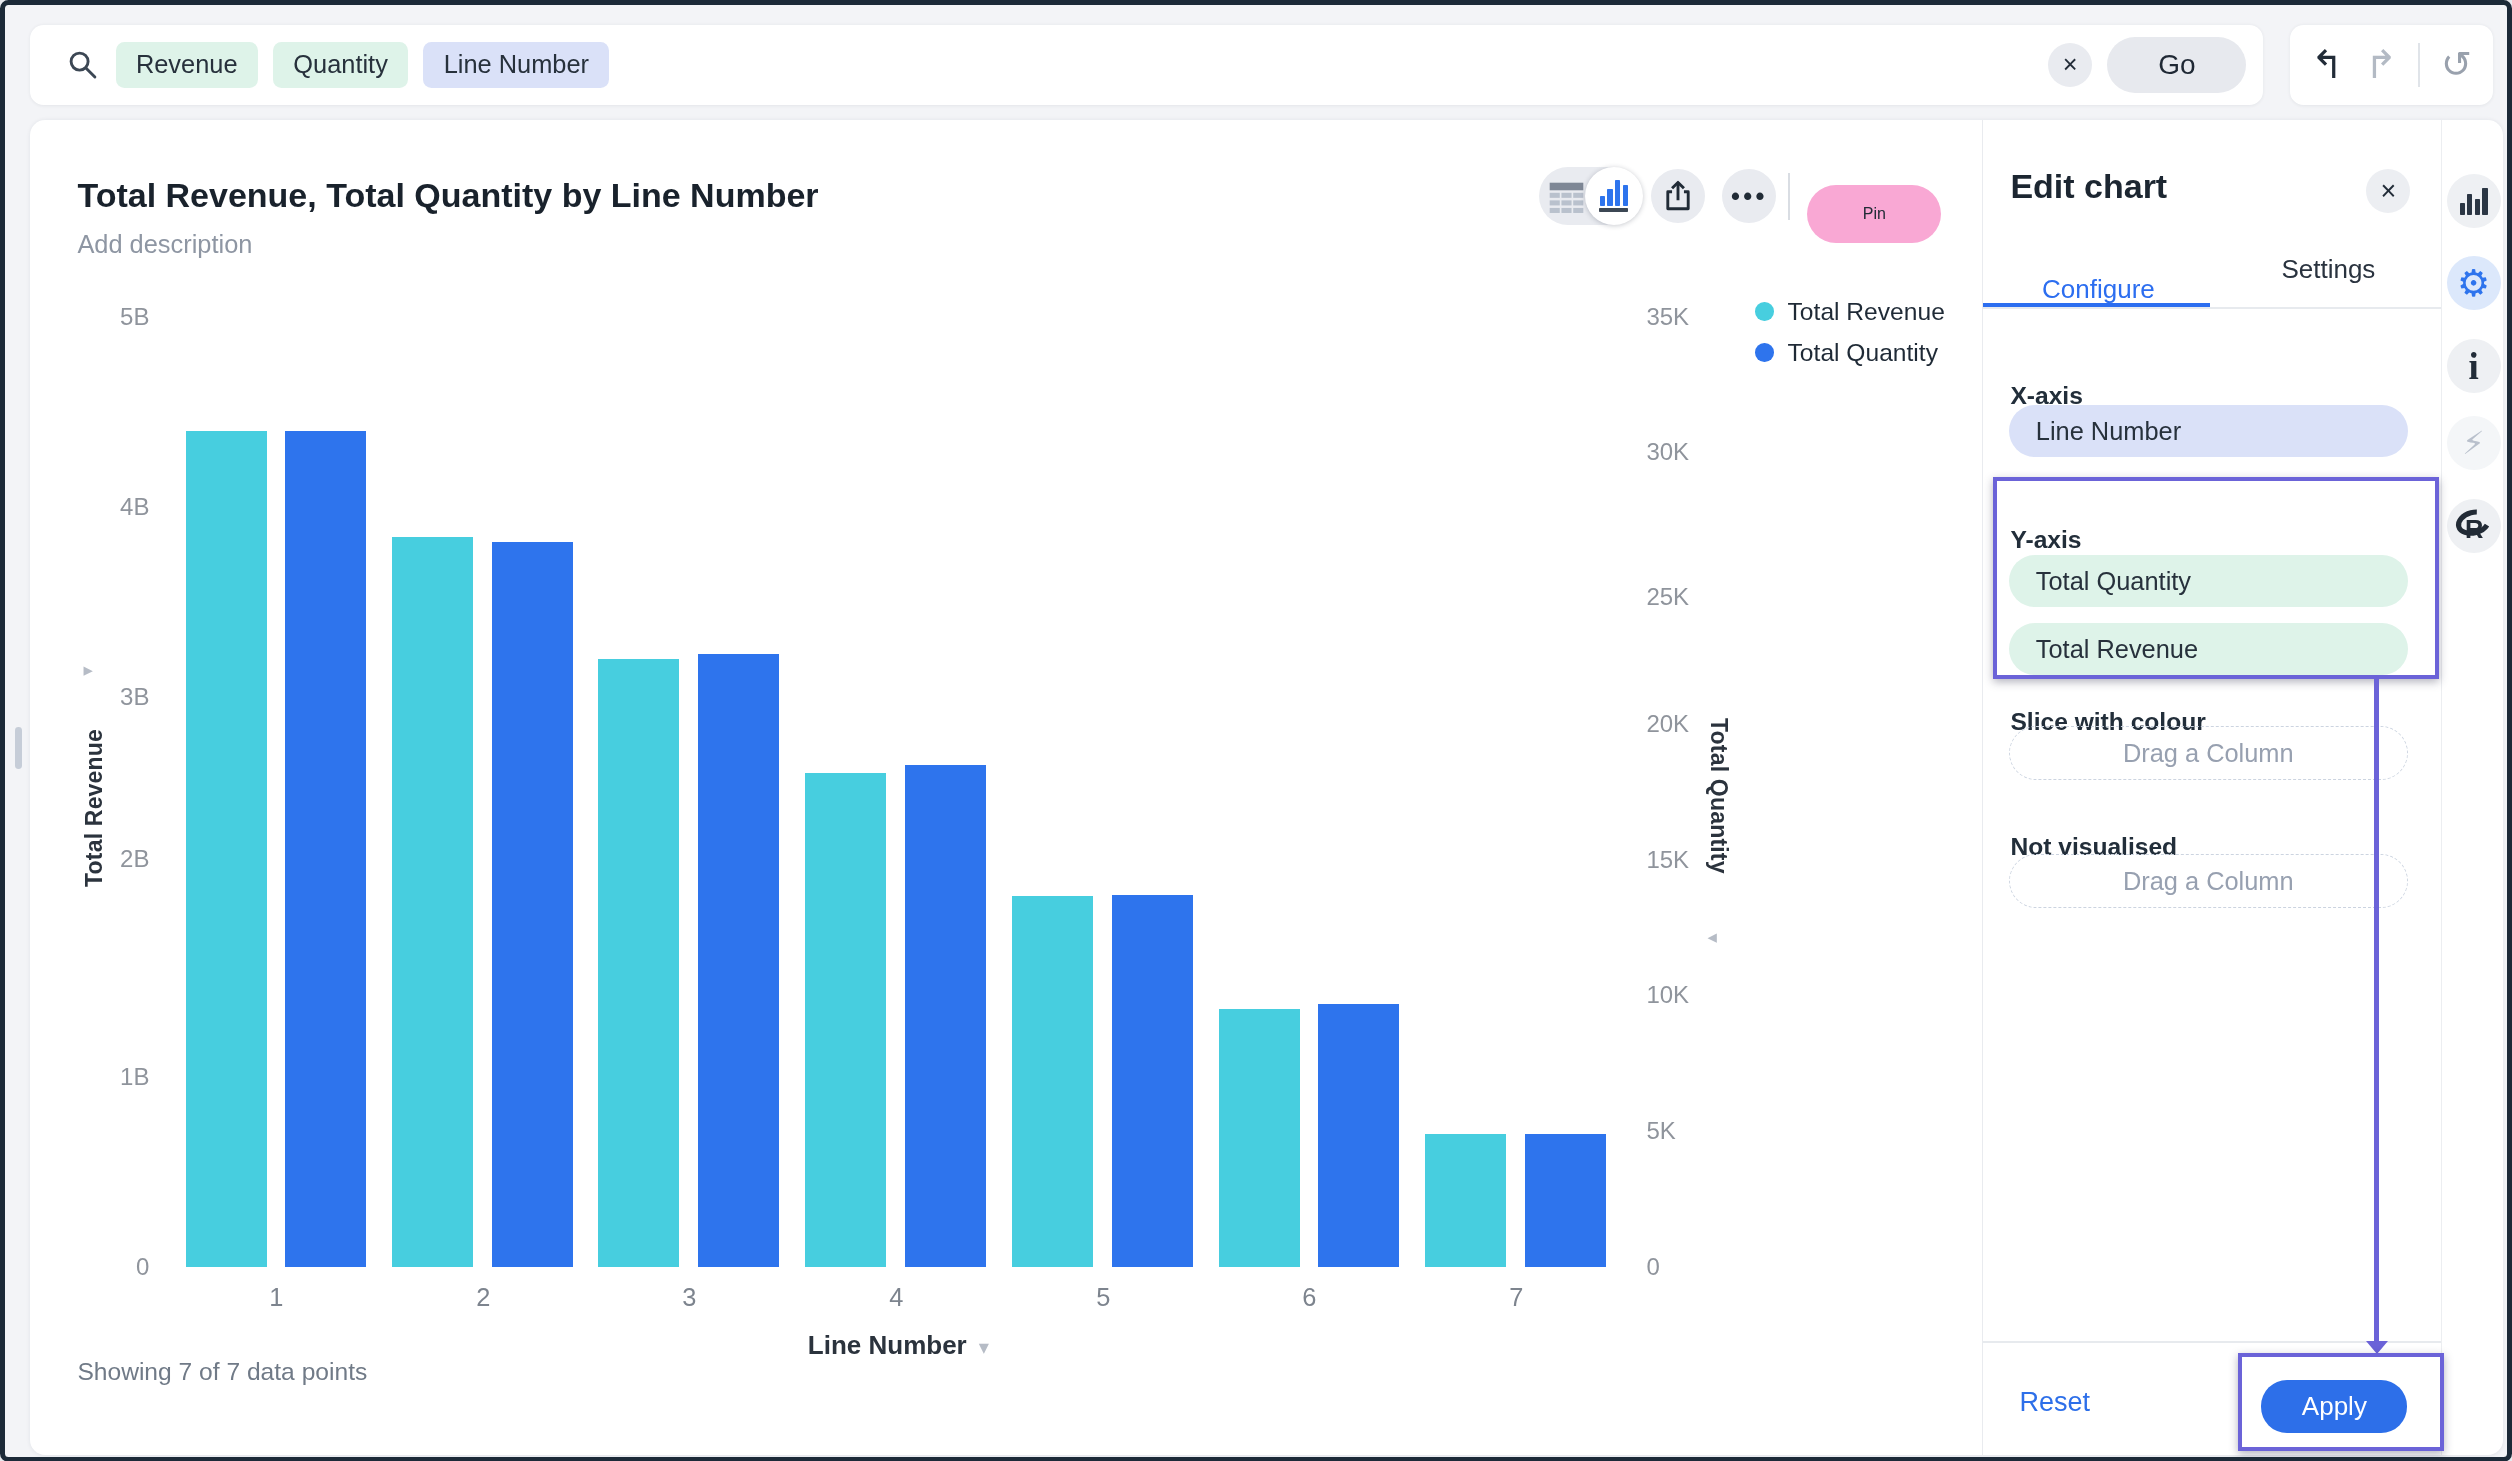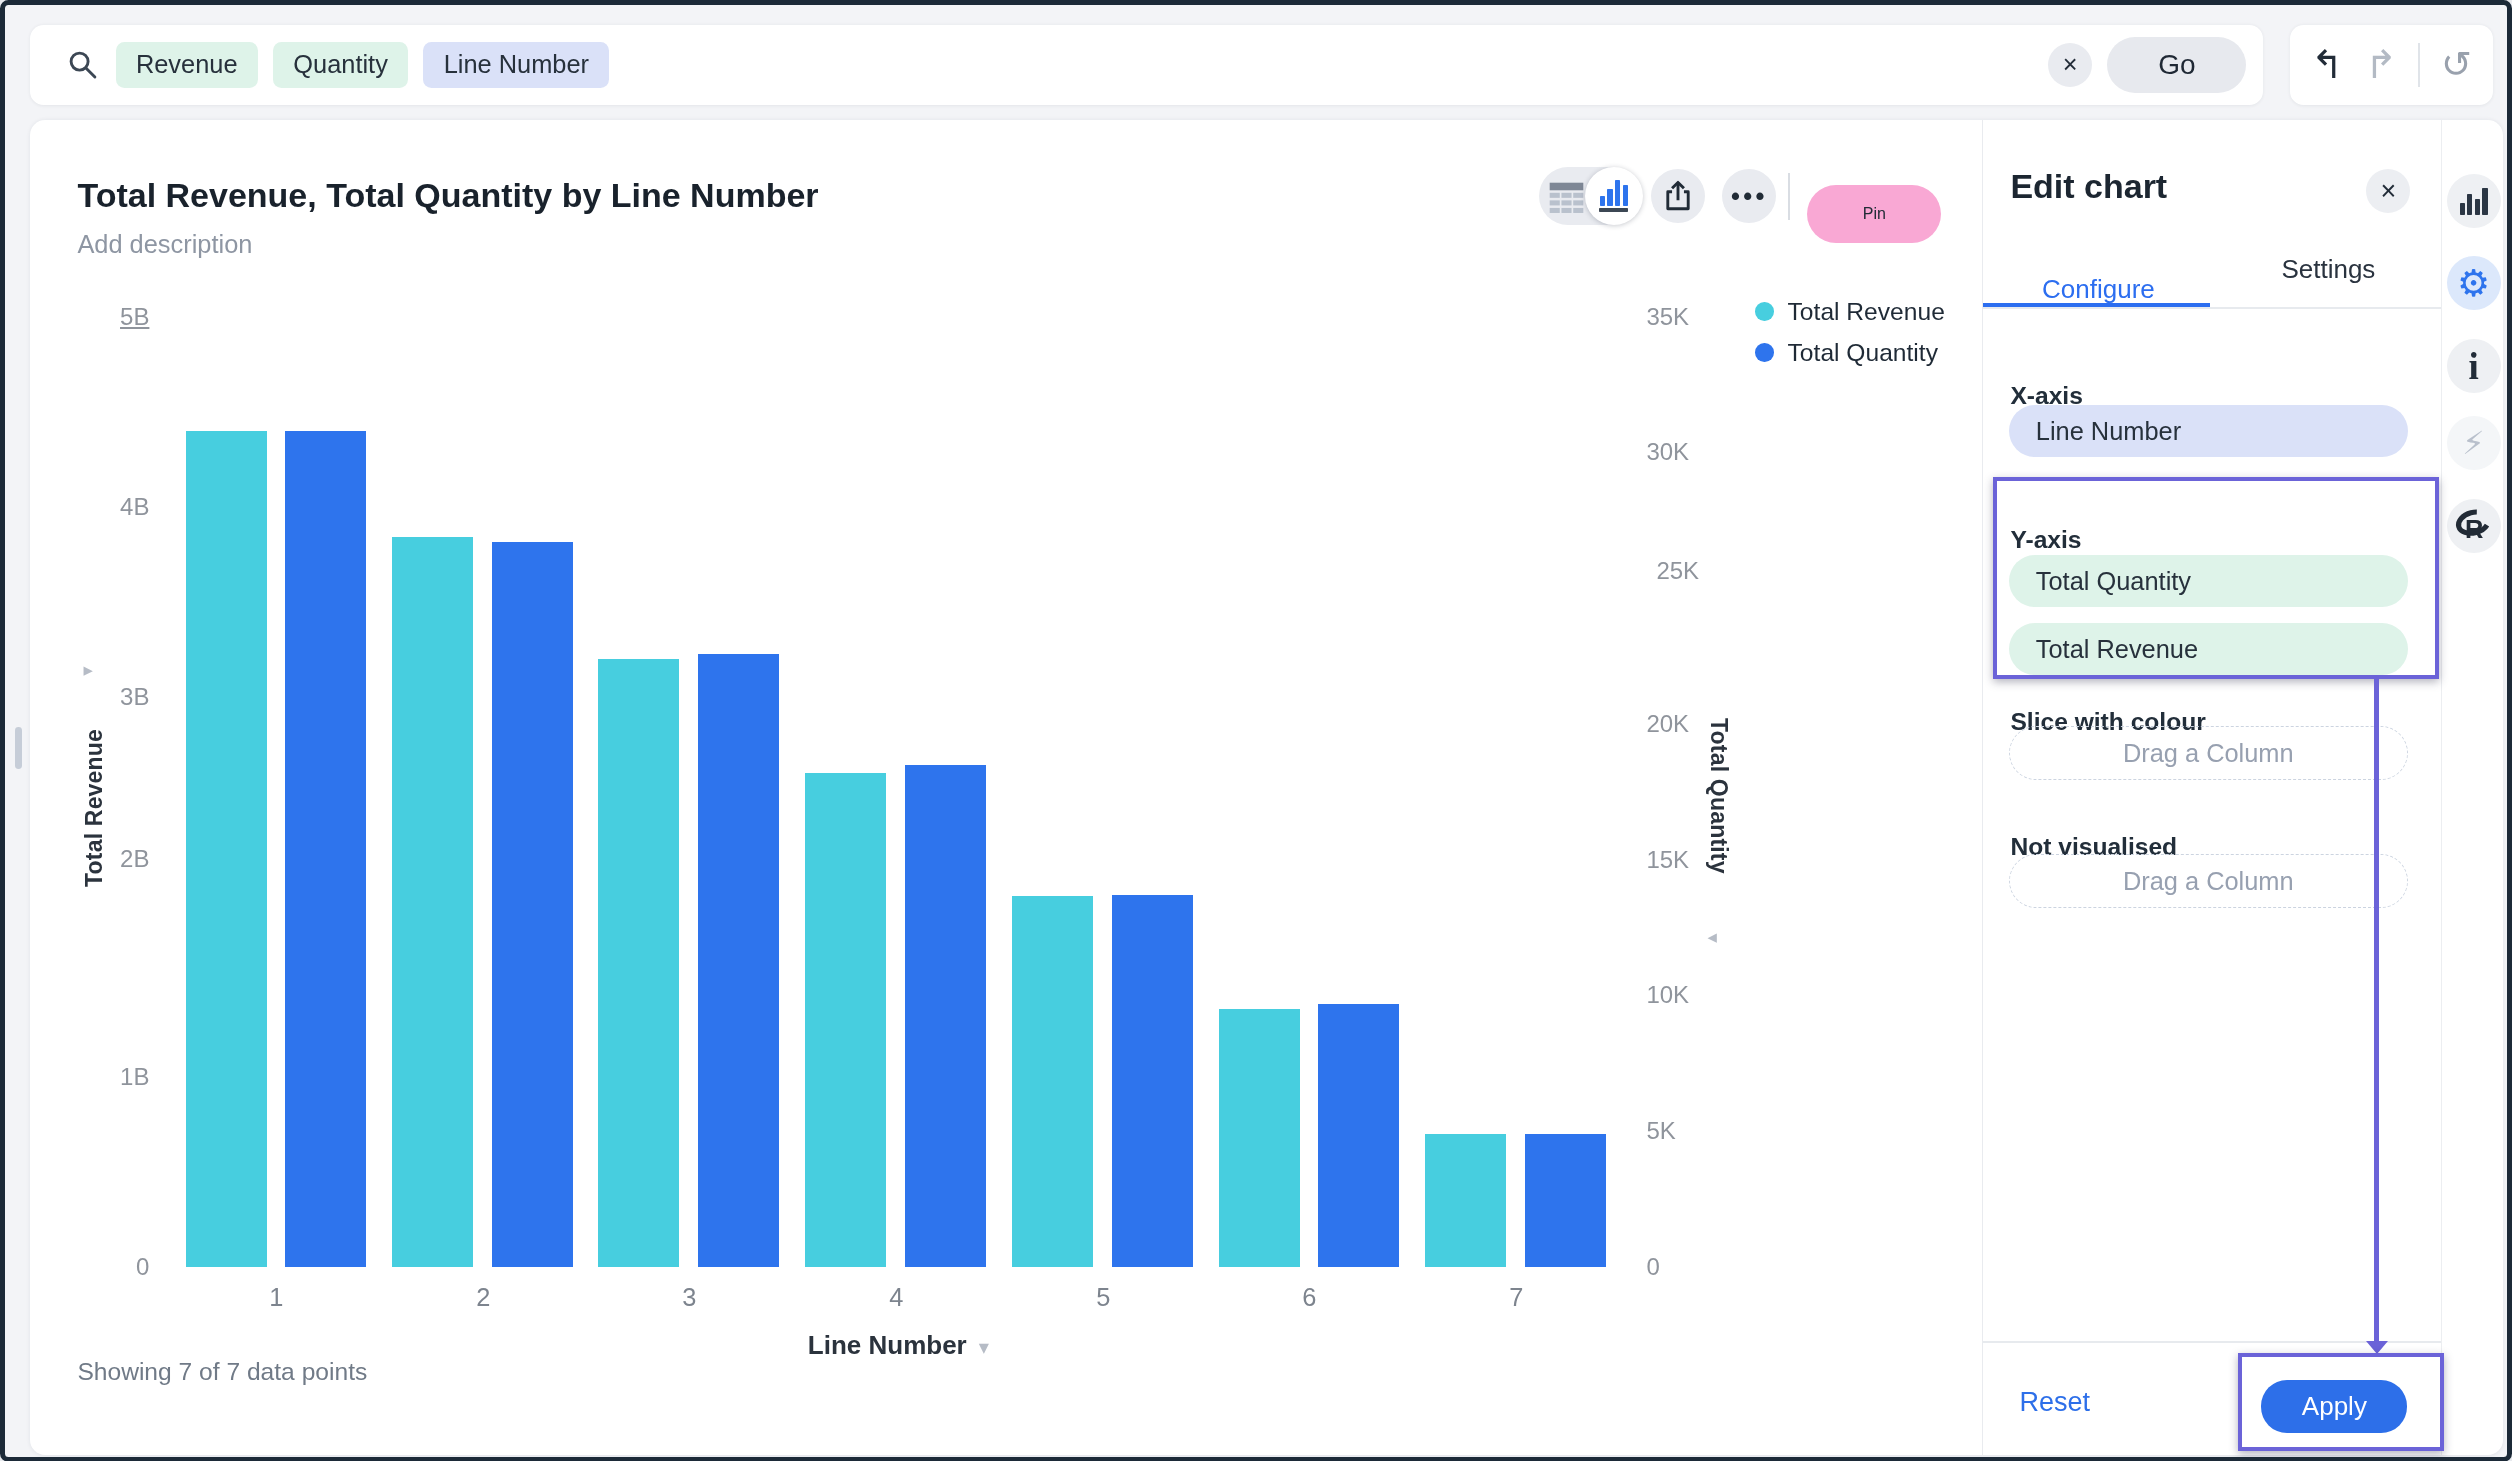--- a/index.html
+++ b/index.html
@@ -192,29 +192,29 @@
           <span class="legend-dot" style="background:#47CEDF"></span>
           <span class="legend-label">Total Revenue</span>
         </div>
         <div class="legend-row">
           <span class="legend-dot" style="background:#2E74ED"></span>
           <span class="legend-label">Total Quantity</span>
         </div>
       </div>
 
       <div id="plot">
-          <div class="tick-left" style="top: -14.4px; text-decoration: underline;">5B</div>
+          <div class="tick-left" style="top: -14.4px;">5B</div>
           <div class="tick-left" style="top: 176px;">4B</div>
           <div class="tick-left" style="top: 366px;">3B</div>
           <div class="tick-left" style="top: 528px;">2B</div>
           <div class="tick-left" style="top: 746px;">1B</div>
           <div class="tick-left" style="top: 936px;">0</div>
           <div class="tick-right" style="top: -14.4px;">35K</div>
           <div class="tick-right" style="top: 121px;">30K</div>
-          <div class="tick-right" style="top: 240px; margin-left: 10px;">25K</div>
+          <div class="tick-right" style="top: 266px;">25K</div>
           <div class="tick-right" style="top: 393px;">20K</div>
           <div class="tick-right" style="top: 529px;">15K</div>
           <div class="tick-right" style="top: 664px;">10K</div>
           <div class="tick-right" style="top: 800px;">5K</div>
           <div class="tick-right" style="top: 936px;">0</div>
           <div class="bar" style="left: -0.8px; width: 81px; height: 836px; background: rgb(71, 206, 223);"></div>
           <div class="bar" style="left: 99px; width: 81px; height: 836px; background: rgb(46, 116, 237);"></div>
           <div class="xcat" style="left: 39px;">1</div>
           <div class="bar" style="left: 206px; width: 81px; height: 730px; background: rgb(71, 206, 223);"></div>
           <div class="bar" style="left: 306px; width: 81px; height: 725px; background: rgb(46, 116, 237);"></div>

